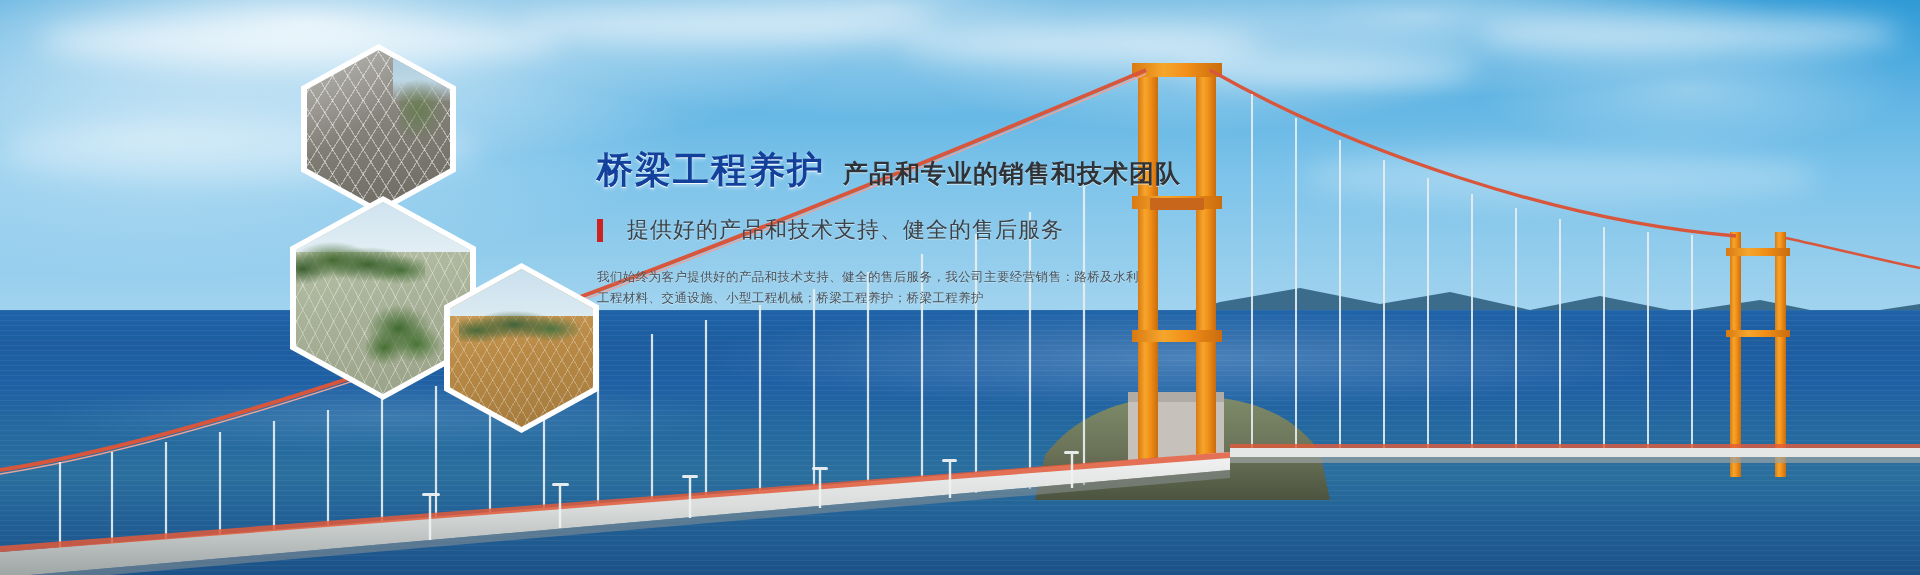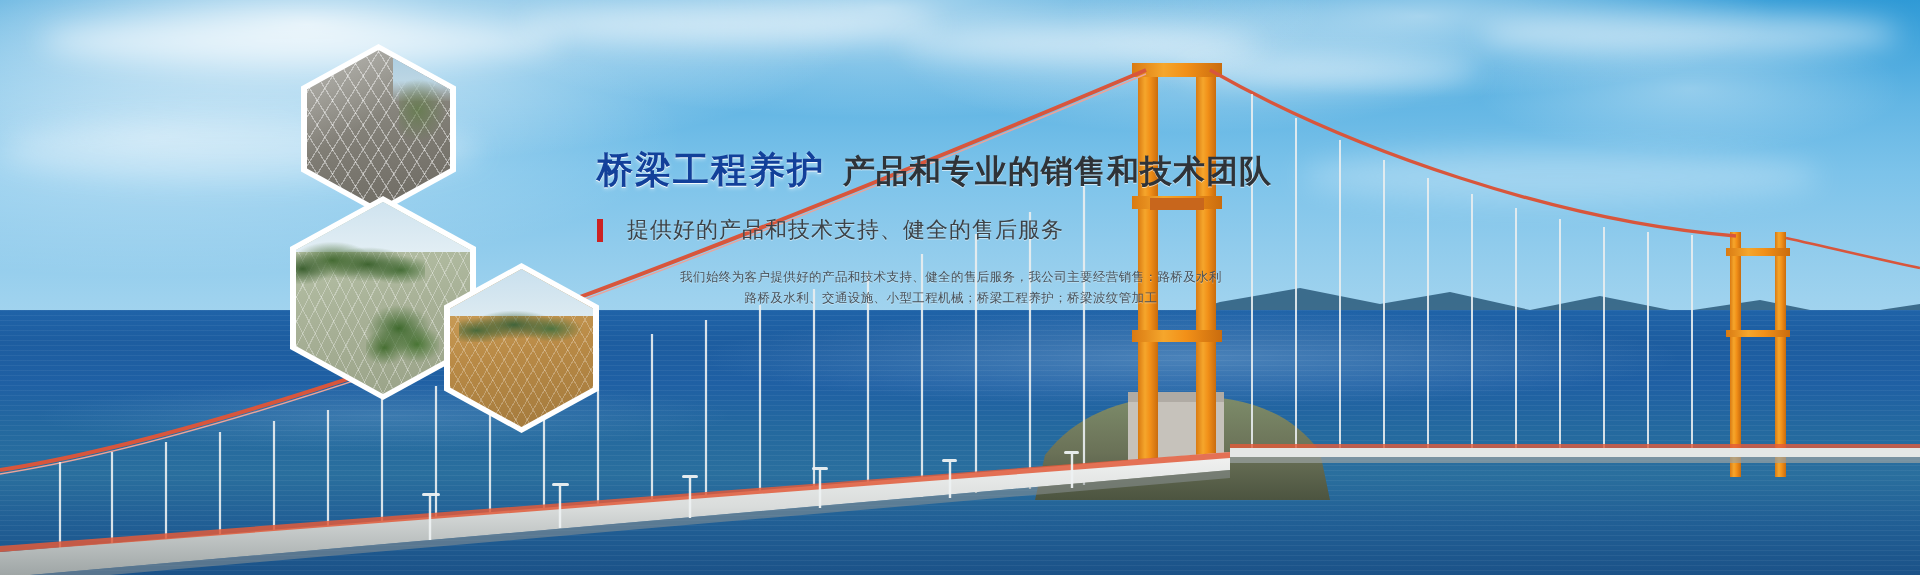--- a/index.html
+++ b/index.html
@@ -158,54 +158,53 @@
       radial-gradient(ellipse 48px 18px at 14% 72%, #49693a, rgba(73,105,58,0) 72%),
       radial-gradient(ellipse 58px 20px at 44% 58%, #41643a, rgba(65,100,58,0) 72%),
       radial-gradient(ellipse 44px 18px at 74% 68%, #4e7340, rgba(78,115,64,0) 72%);
   }
 
   
   .copy{
     position:absolute;
     left:597px;top:146px;
     width:700px;
-    text-align:center;
   }
   .headline{
     display:flex;align-items:baseline;gap:18px;
     white-space:nowrap;
   }
   .headline .h-main{
     font-size:36px;font-weight:bold;color:#12409a;
     letter-spacing:2px;
     text-shadow:0 1px 0 rgba(255,255,255,.85), 0 2px 4px rgba(255,255,255,.5);
   }
   .headline .h-sub{
-    font-size:32px;font-weight:bold;color:#2f3338;
+    font-size:25px;font-weight:bold;color:#2f3338;
     letter-spacing:1px;
     text-shadow:0 1px 0 rgba(255,255,255,.6);
   }
   .tagline{
     display:flex;align-items:center;gap:24px;
     margin-top:20px;
   }
   .tagline .bar{
     width:6px;height:23px;background:#cc2222;flex:none;
   }
   .tagline .t-text{
     font-size:22px;color:#3c4247;letter-spacing:1px;
     text-shadow:0 1px 0 rgba(255,255,255,.45);
   }
   .para{
     margin-top:22px;
     font-size:12.5px;color:#4a5158;line-height:21px;
     letter-spacing:.4px;
     text-shadow:0 1px 0 rgba(255,255,255,.35);
   }
-  .para div{white-space:nowrap;margin-left:8px;}
+  .para div{white-space:nowrap;}
 </style>
 </head>
 <body>
 
 <div id="banner">
 
   <div class="sky">
     <div class="sky-wash"></div>
     <div class="cloud-streak" style="left:40px;top:18px;width:520px;height:46px;"></div>
     <div class="cloud-streak" style="left:520px;top:8px;width:420px;height:34px;"></div>
@@ -381,18 +380,18 @@
       <span class="h-sub">产品和专业的销售和技术团队</span>
     </div>
 
     <div class="tagline">
       <span class="bar"></span>
       <span class="t-text">提供好的产品和技术支持、健全的售后服务</span>
     </div>
 
     <div class="para">
       <div>我们始终为客户提供好的产品和技术支持、健全的售后服务，我公司主要经营销售：路桥及水利</div>
-      <div>路桥及水利、交通设施、小型工程机械；桥梁工程养护；桥梁波纹管加工</div>
+      <div>工程材料、交通设施、小型工程机械；桥梁工程养护；桥梁工程养护</div>
     </div>
 
   </div>
 
 </div>
 
 </body></html>

